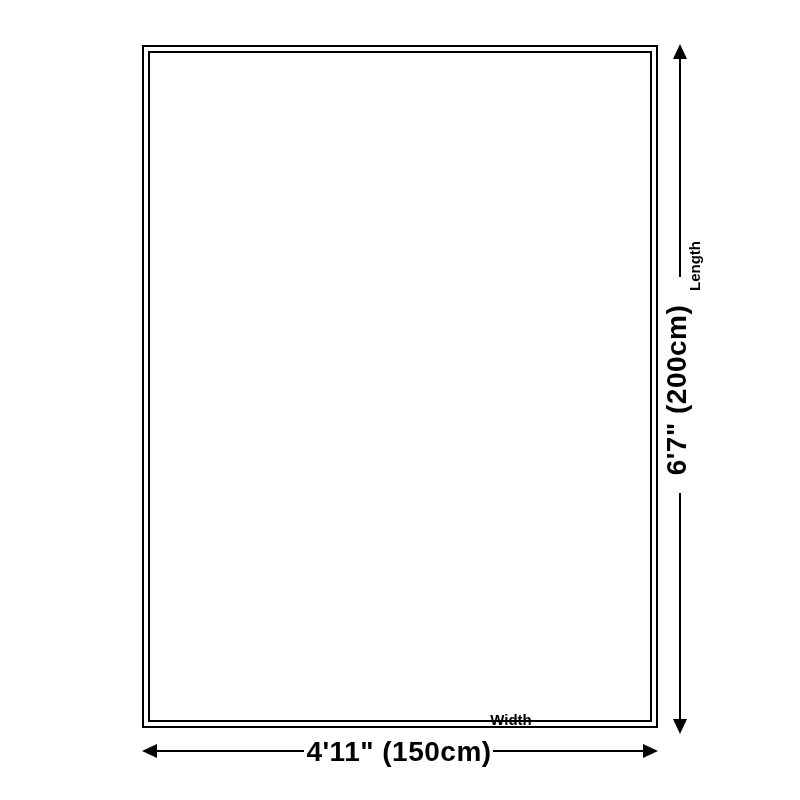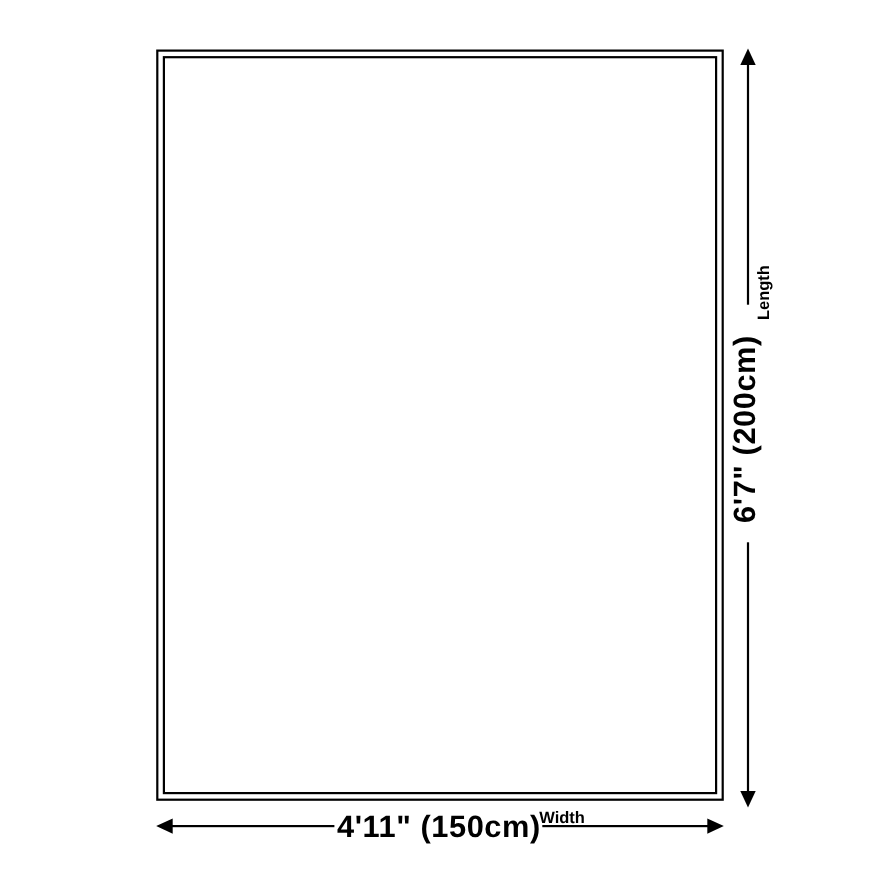--- a/index.html
+++ b/index.html
@@ -114,21 +114,21 @@
   .length-label {
     left: 665px;
     top: 258px;
     width: 60px;
     height: 16px;
     line-height: 16px;
     transform: rotate(-90deg);
   }
   .width-label {
     left: 471px;
-    top: 736px;
+    top: 712px;
     width: 80px;
     height: 16px;
     line-height: 16px;
   }
 </style>
 </head>
 <body>
 
 <div class="canvas">
 

